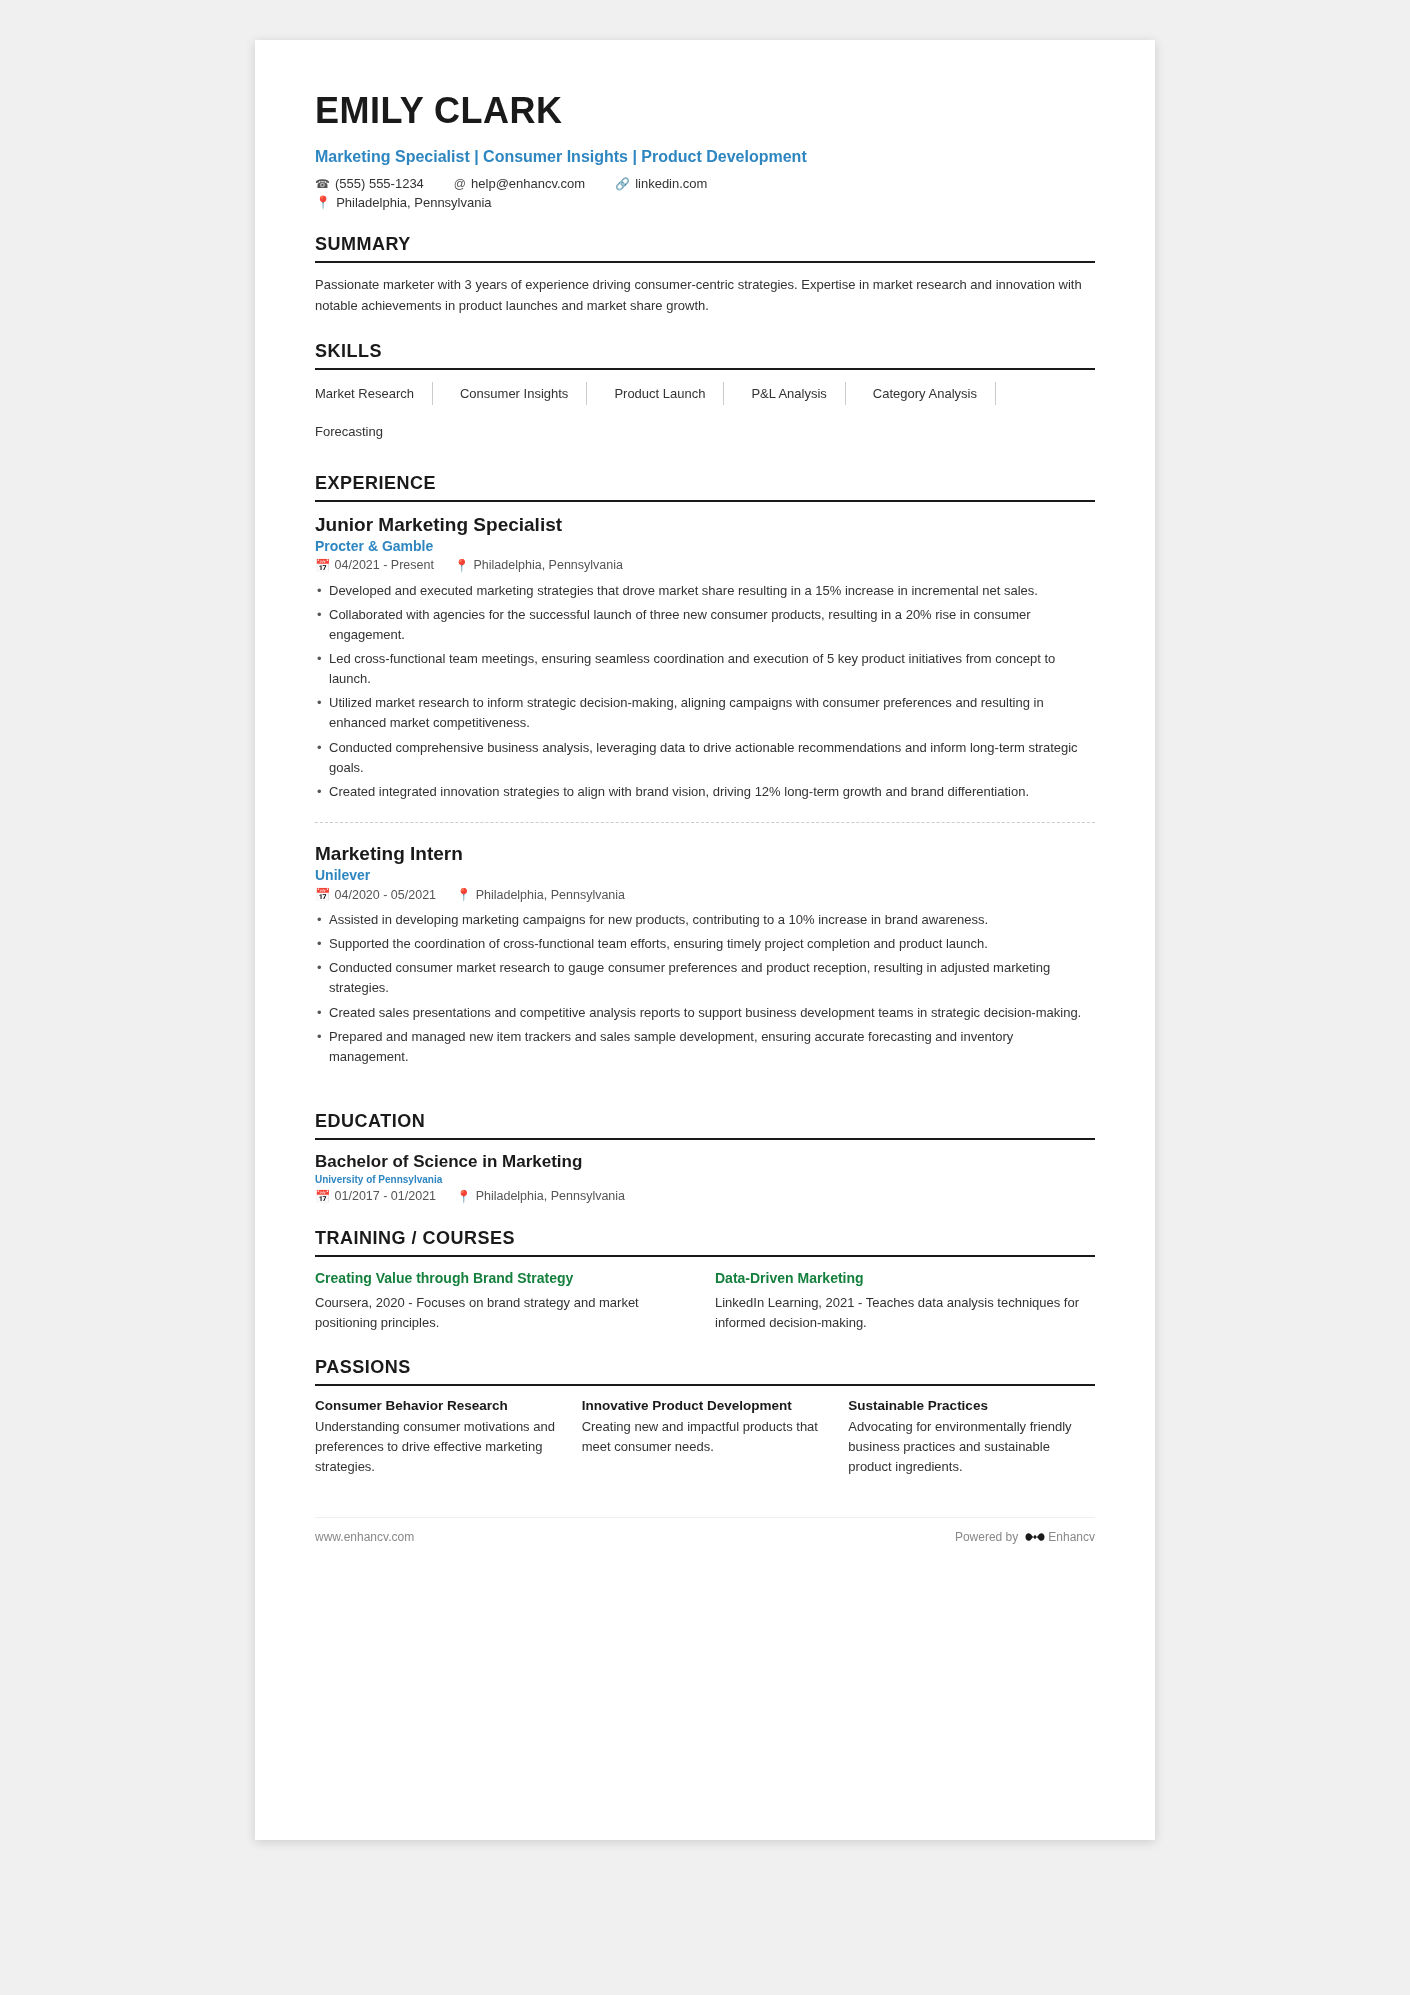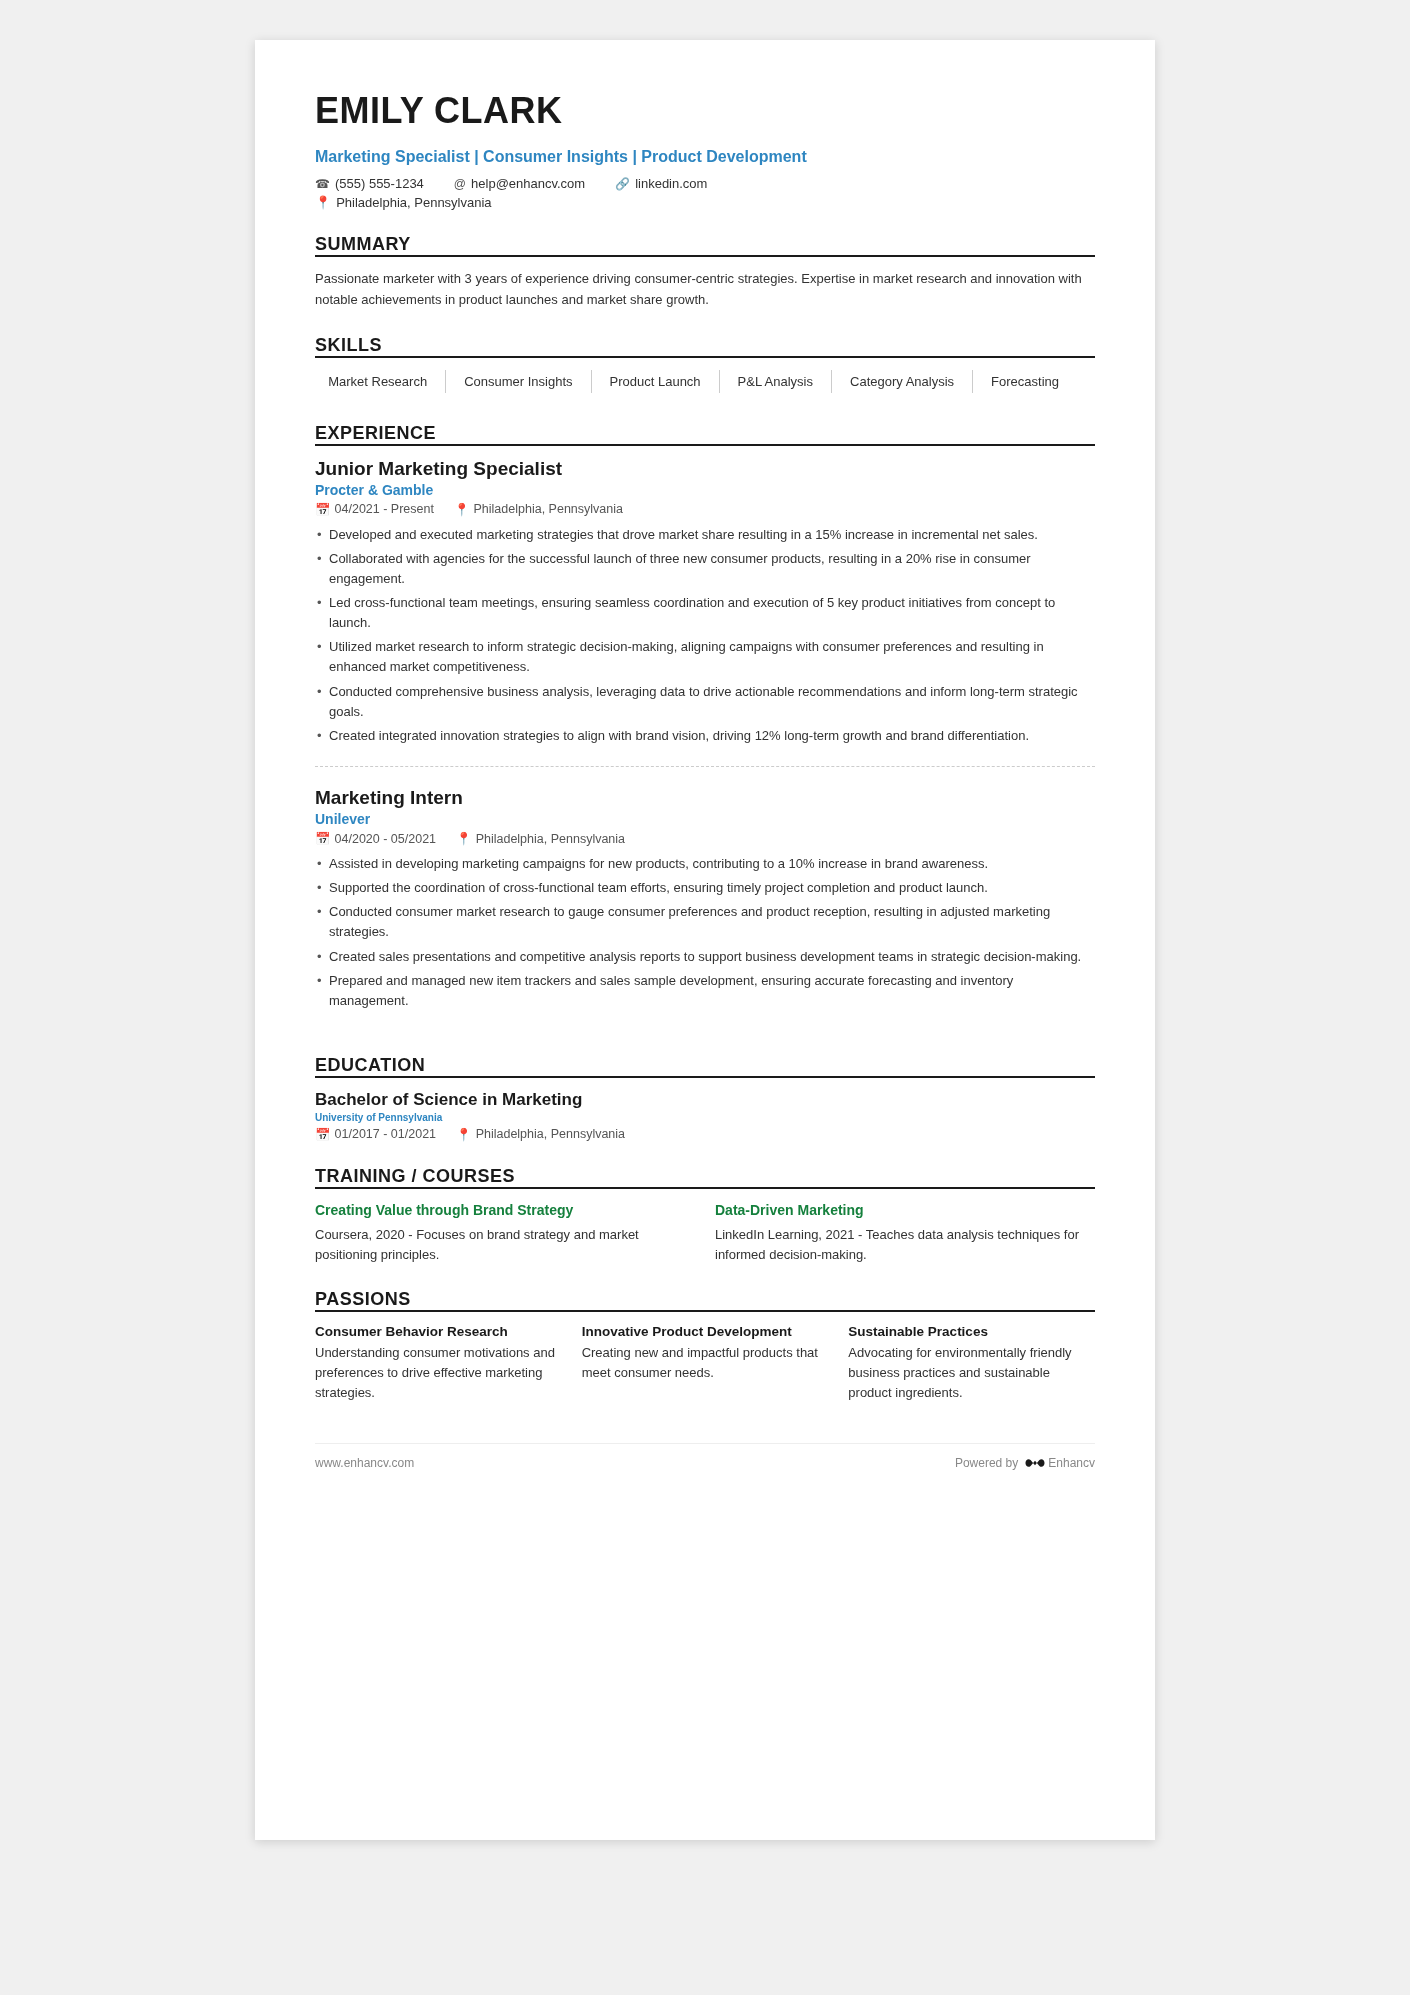--- a/index.html
+++ b/index.html
@@ -58,34 +58,33 @@
     }
     .section {
       margin-top: 24px;
     }
     .section-title {
       font-size: 18px;
       font-weight: 900;
       color: #1a1a1a;
       text-transform: uppercase;
       letter-spacing: 0.5px;
-      padding-bottom: 0;
+      padding-bottom: 6px;
       border-bottom: 2px solid #1a1a1a;
       margin-bottom: 12px;
     }
     .summary-text {
       font-size: 13px;
       color: #333;
       line-height: 1.6;
     }
     .skills-row {
       display: flex;
-      gap: 0;
+      gap: 9px;
       flex-wrap: wrap;
-      justify-content: flex-end;
     }
     .skill-tag {
       font-size: 13px;
       color: #333;
       padding: 4px 18px 4px 0;
       border-right: 1px solid #ccc;
       margin-right: 18px;
       margin-bottom: 6px;
       white-space: nowrap;
     }

